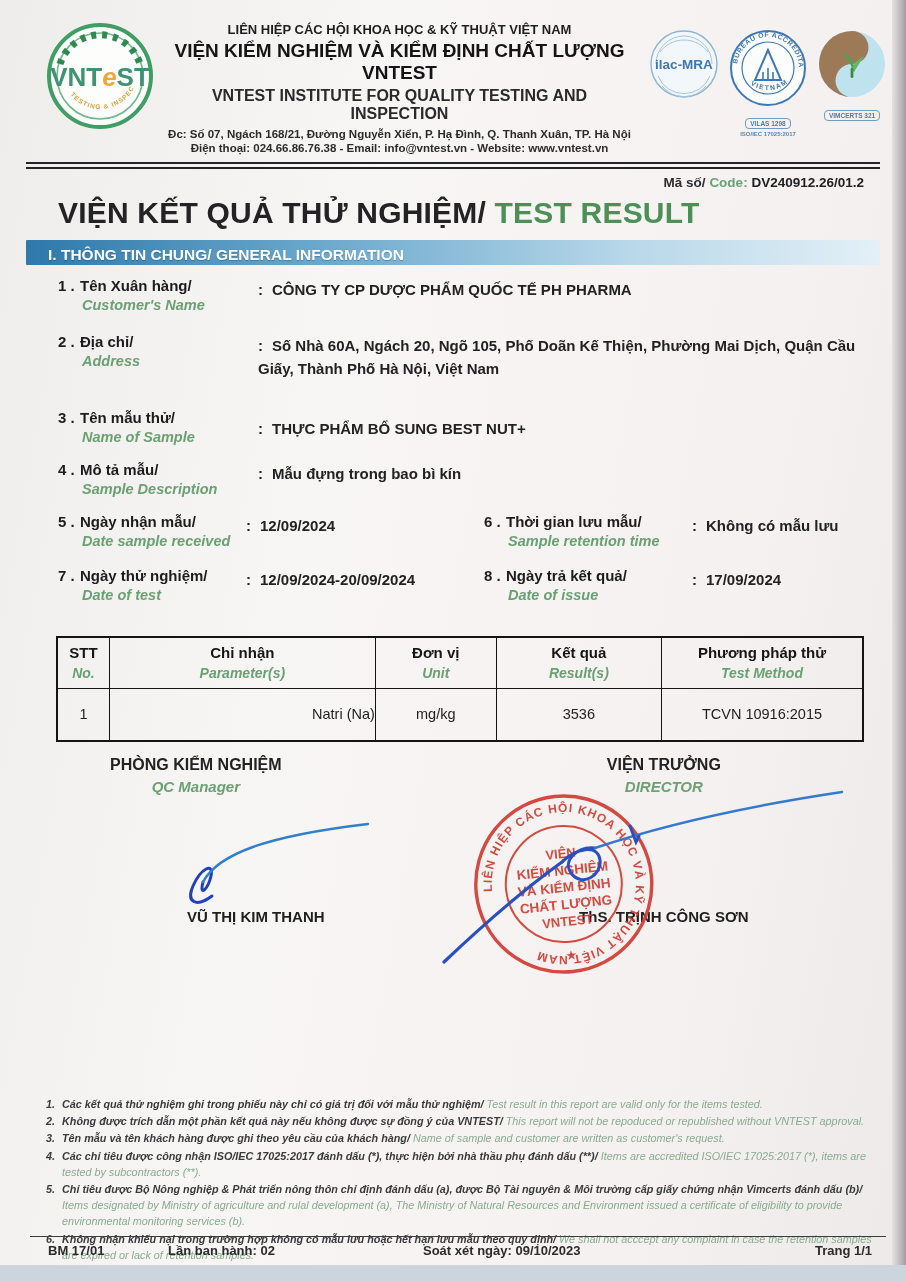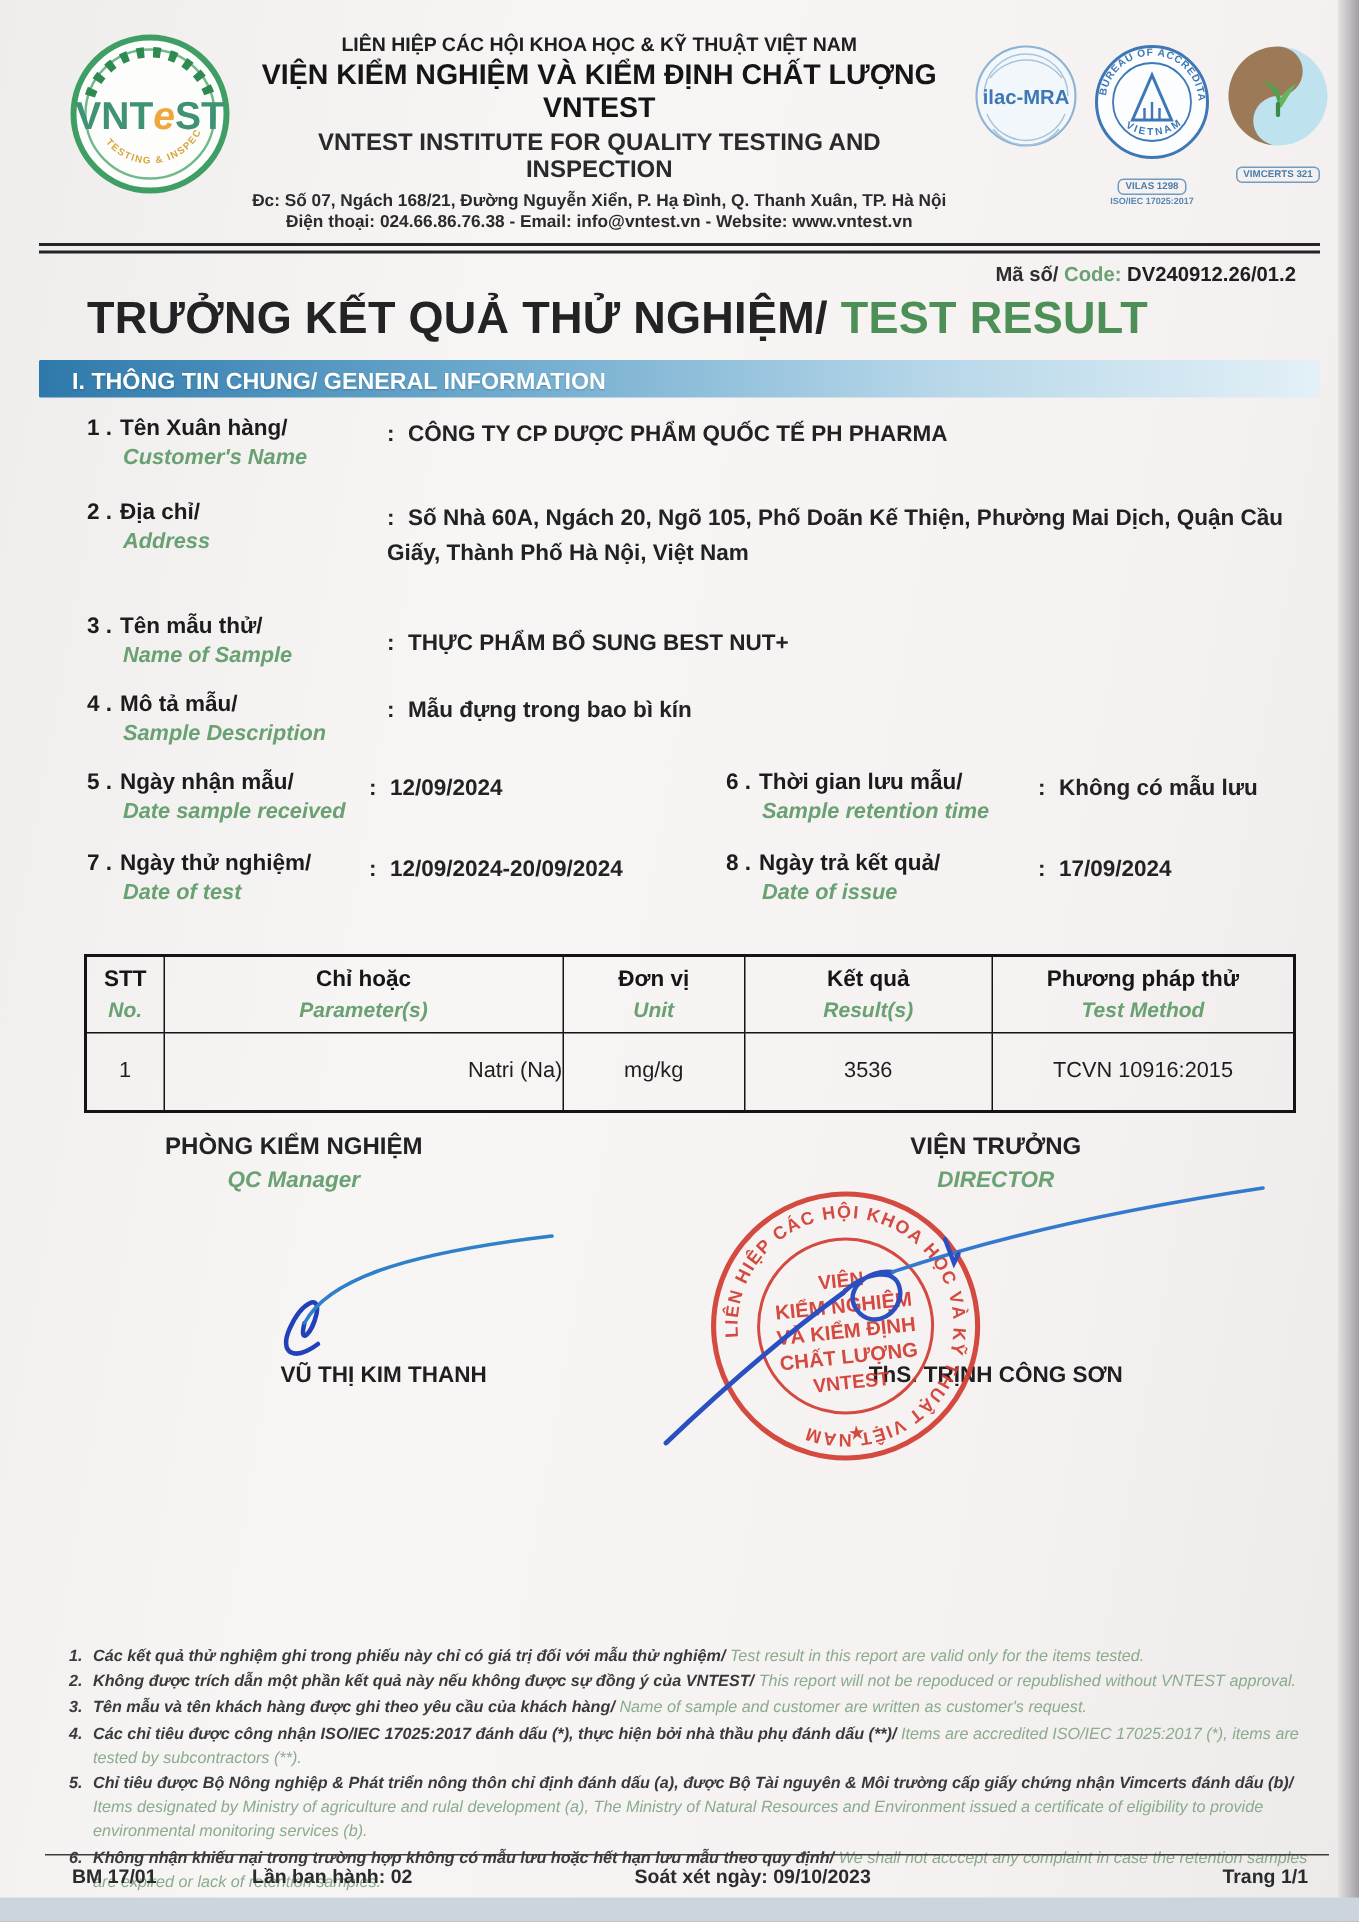--- a/index.html
+++ b/index.html
@@ -178,21 +178,21 @@
 
   <div class="dbl-line"></div>
 
   <div class="code-line">
     <span class="code-vi">Mã số/</span>
     <span class="code-en">Code:</span>
     <span class="code-val">DV240912.26/01.2</span>
   </div>
 
   <div class="doc-title">
-    <span class="t-vi">TRƯỞNG KẾT QUẢ THỬ NGHIỆM/</span><span class="t-en"> TEST RESULT</span>
+    <span class="t-vi">VIỆN KẾT QUẢ THỬ NGHIỆM/</span><span class="t-en"> TEST RESULT</span>
   </div>
 
   <div class="sec-bar">I. THÔNG TIN CHUNG/ GENERAL INFORMATION</div>
 
   <div class="info">
 
     <div class="info-row" style="min-height:52px;">
       <div class="info-label">
         <div class="lv"><span class="num">1 .</span><span>Tên Xuân hàng/</span></div>
         <div class="le">Customer's Name</div>
@@ -254,21 +254,21 @@
 
   <div class="rtable-wrap">
     <table class="rtable">
       <thead>
         <tr>
           <th class="col-no">
             <div class="th-vi">STT</div>
             <div class="th-en">No.</div>
           </th>
           <th class="col-param">
-            <div class="th-vi">Chỉ hoặc</div>
+            <div class="th-vi">Chỉ nhận</div>
             <div class="th-en">Parameter(s)</div>
           </th>
           <th class="col-unit">
             <div class="th-vi">Đơn vị</div>
             <div class="th-en">Unit</div>
           </th>
           <th class="col-res">
             <div class="th-vi">Kết quả</div>
             <div class="th-en">Result(s)</div>
           </th>

